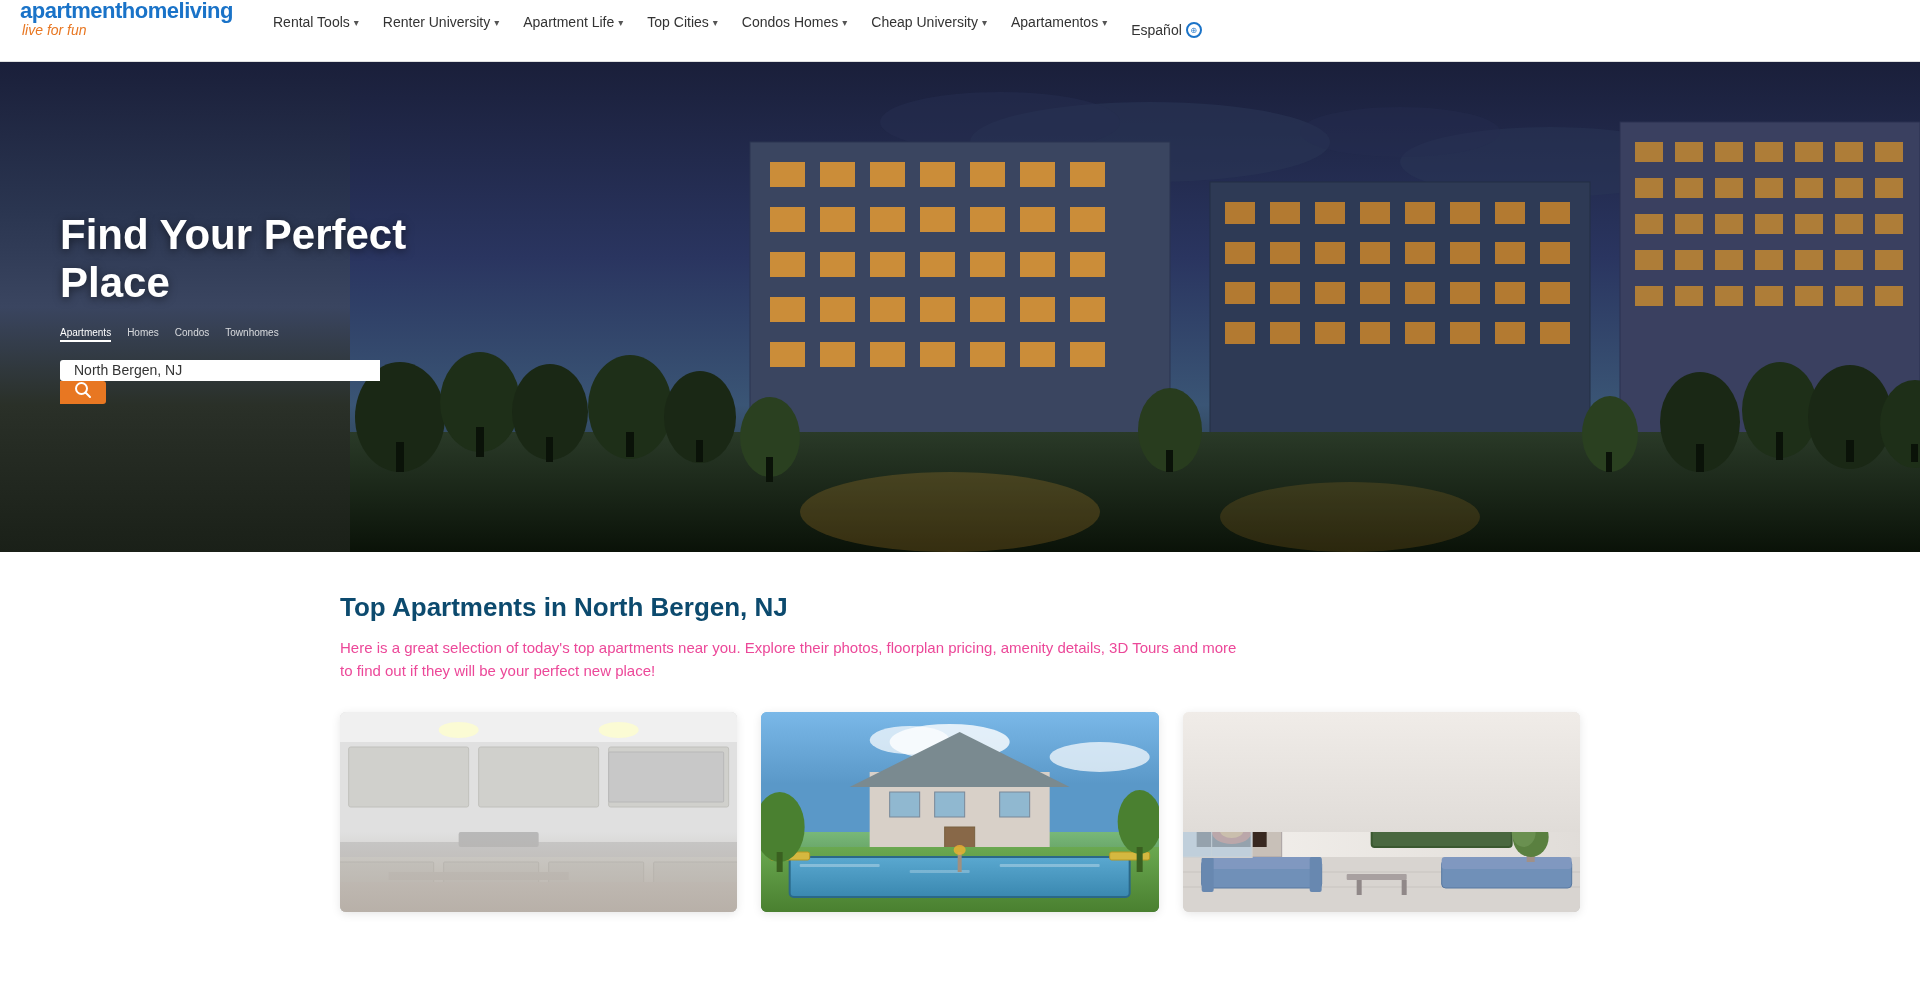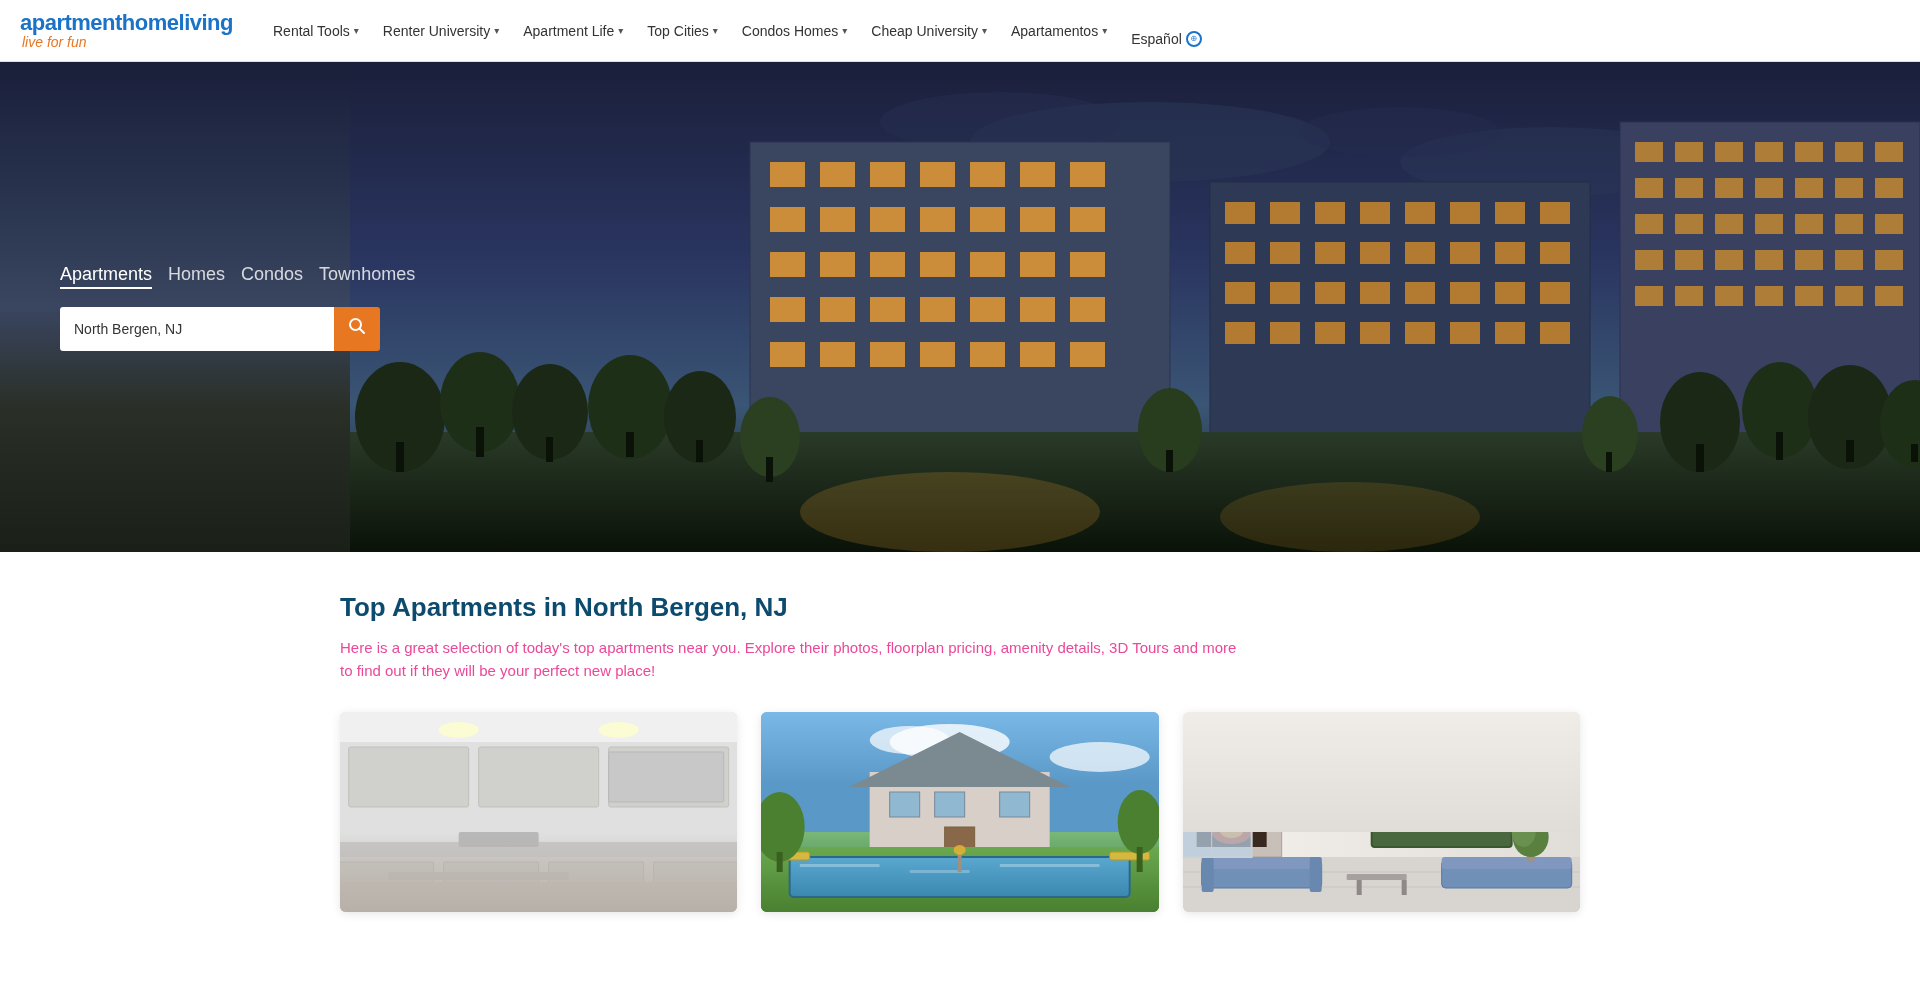--- a/index.html
+++ b/index.html
@@ -1,21 +1,21 @@
 <!DOCTYPE html>
 <html><head>
   <meta charset="utf-8">
   <style>
     * { margin: 0; padding: 0; box-sizing: border-box; }
     body { font-family: Arial, sans-serif; background: #fff; width: 1920px; }
 
     
     .header {
       display: flex;
-      align-items: center;
+      align-items: flex-start;
       padding: 0 20px;
       height: 62px;
       background: #fff;
       border-bottom: 1px solid #e0e0e0;
       position: relative;
       z-index: 10;
     }
     .logo-container {
       margin-right: 30px;
       flex-shrink: 0;
@@ -113,34 +113,35 @@
       color: #fff;
       margin-bottom: 20px;
       text-shadow: 0 2px 8px rgba(0,0,0,0.5);
     }
     .hero-tabs {
       display: flex;
       gap: 16px;
       margin-bottom: 18px;
     }
     .hero-tab {
-      font-size: 18px;
+      font-size: 10px;
       color: rgba(255,255,255,0.8);
       cursor: pointer;
       padding-bottom: 2px;
     }
     .hero-tab.active {
       color: #fff;
       border-bottom: 2px solid #fff;
       font-weight: 500;
     }
     .hero-search {
       display: flex;
       width: 320px;
       height: 44px;
+      flex-direction: column;
     }
     .hero-search-input {
       flex: 1;
       padding: 0 14px;
       border: none;
       font-size: 14px;
       color: #333;
       outline: none;
       border-radius: 3px 0 0 3px;
     }
@@ -457,20 +458,21 @@
     <ellipse cx="820" cy="368" rx="32" ry="42" fill="#283c1e"></ellipse>
     <rect x="816" y="388" width="7" height="22" fill="#0a1208"></rect>
     <ellipse cx="1260" cy="372" rx="28" ry="38" fill="#2a4020"></ellipse>
     <rect x="1256" y="390" width="6" height="20" fill="#0a1208"></rect>
 
     <ellipse cx="600" cy="450" rx="150" ry="40" fill="#e8a030" opacity="0.2"></ellipse>
     <ellipse cx="1000" cy="455" rx="130" ry="35" fill="#e8a030" opacity="0.15"></ellipse>
   </svg>
 
   <div class="hero-content">
+    <h1 class="hero-title">Find Your Perfect Place</h1>
     <div class="hero-tabs">
       <span class="hero-tab active">Apartments</span>
       <span class="hero-tab">Homes</span>
       <span class="hero-tab">Condos</span>
       <span class="hero-tab">Townhomes</span>
     </div>
     <div class="hero-search">
       <input class="hero-search-input" type="text" value="North Bergen, NJ" placeholder="North Bergen, NJ" style="">
       <button class="hero-search-btn">
         <span class="search-icon-svg">

